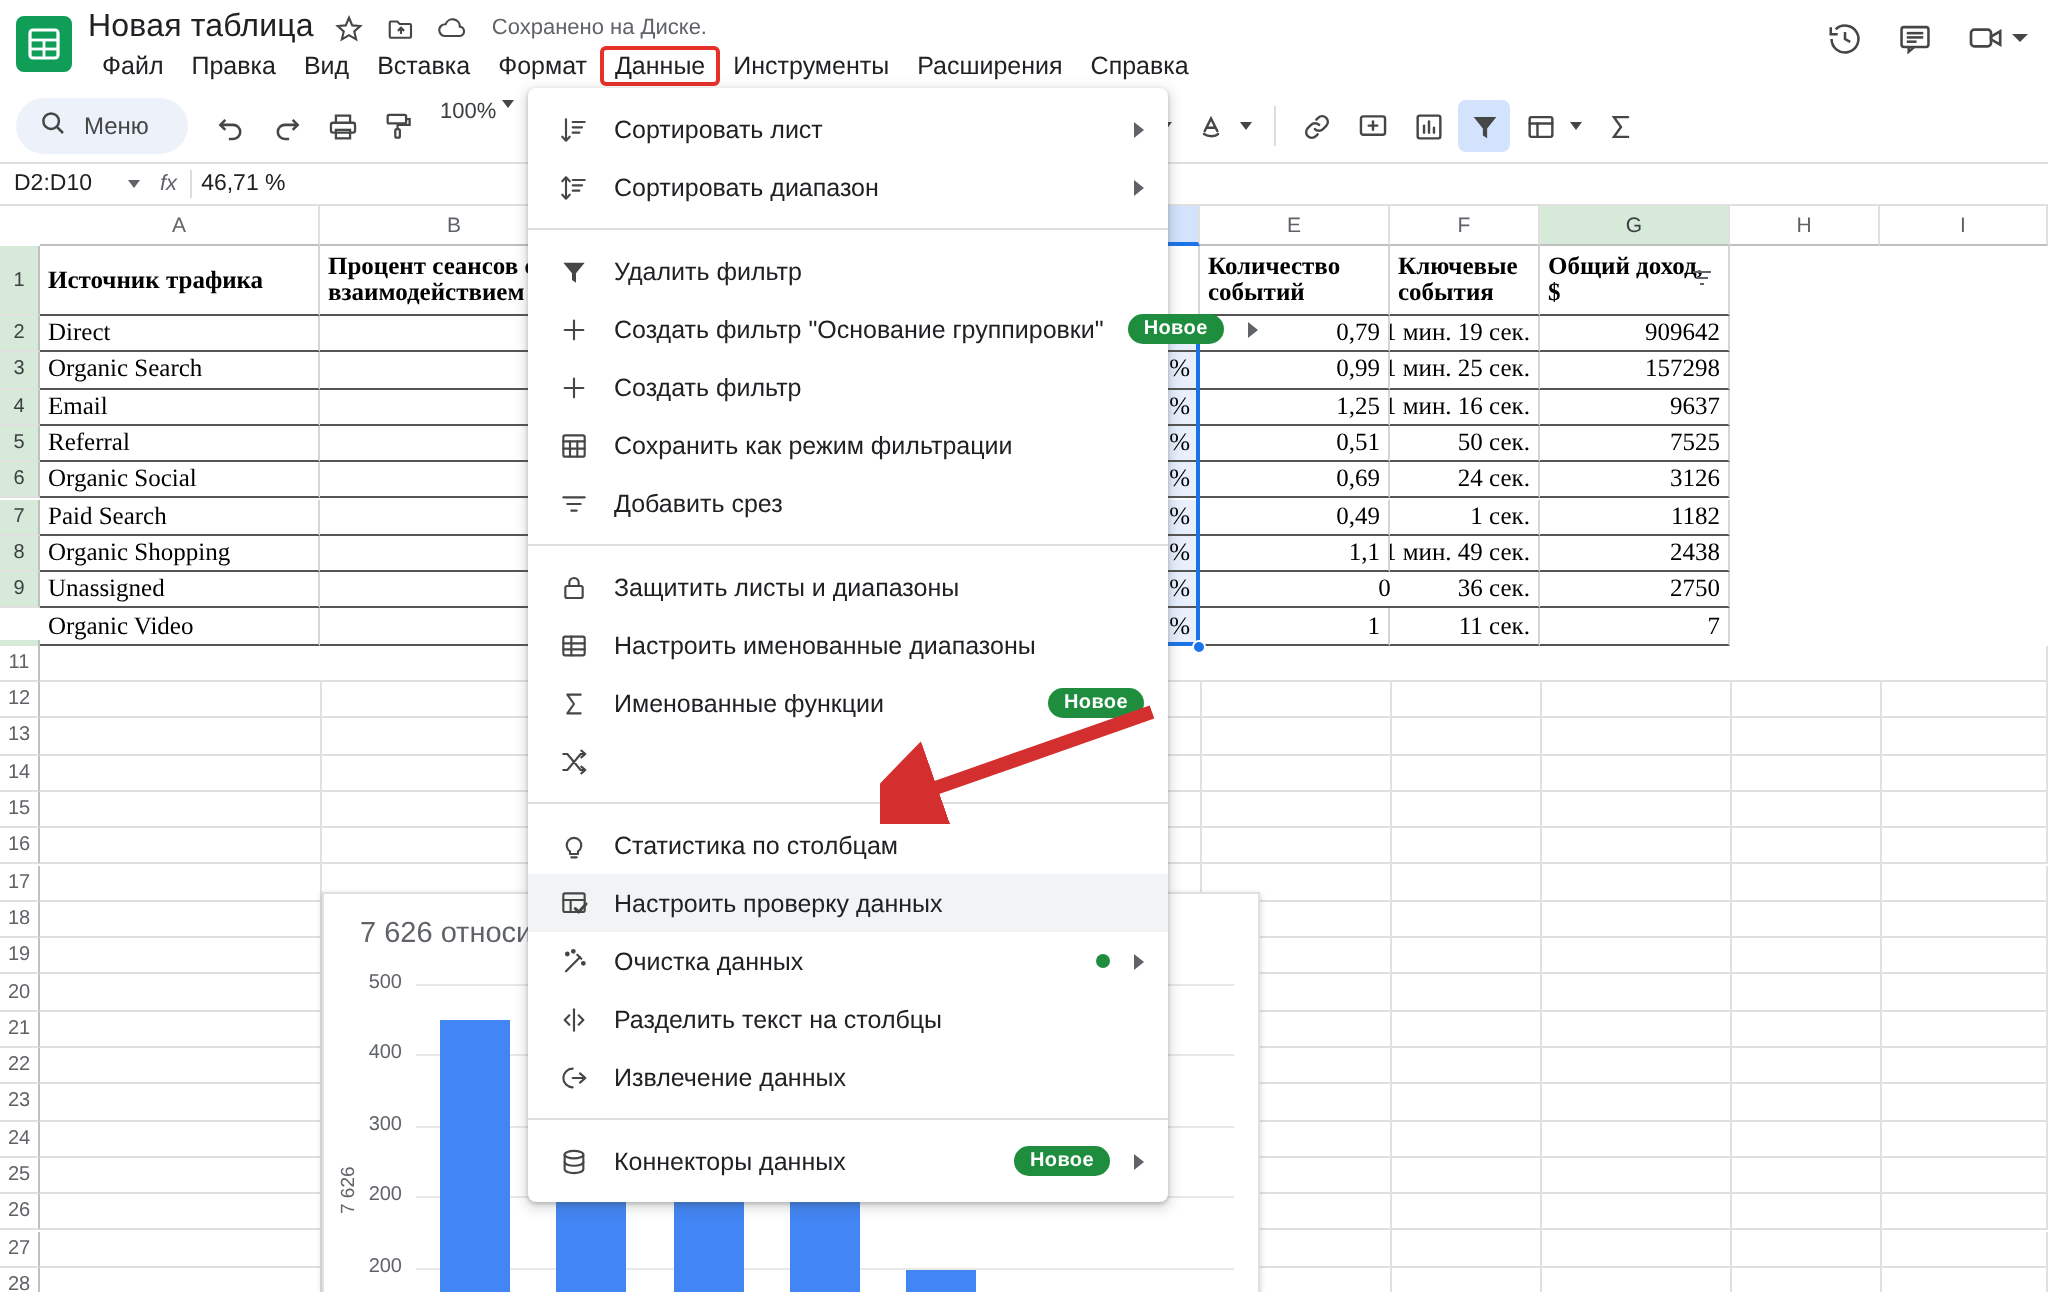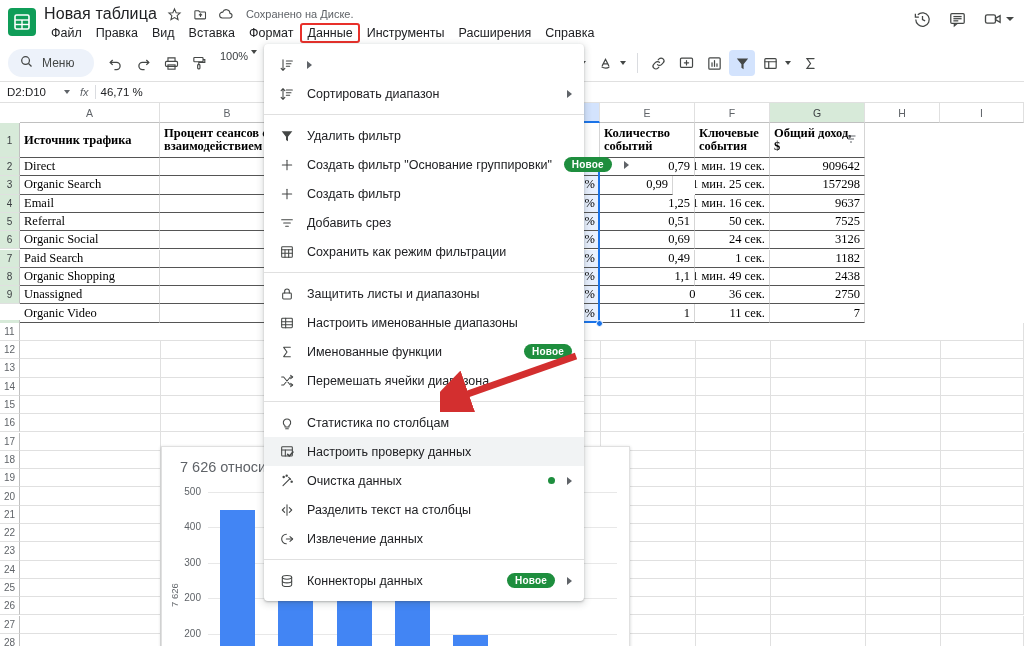--- a/index.html
+++ b/index.html
@@ -429,21 +429,21 @@
       <div class="cell num" style="left: 160px; top: 55px; width: 135px; height: 18.3px;">37</div>
       <div class="cell num" style="left: 295px; top: 55px; width: 135px; height: 18.3px;"></div>
       <div class="cell num sel" style="left: 430px; top: 55px; width: 170px; height: 18.3px;">,71 %</div>
       <div class="cell num" style="left: 600px; top: 55px; width: 95px; height: 18.3px;">0,79</div>
       <div class="cell num" style="left: 695px; top: 55px; width: 75px; height: 18.3px;">1 мин. 19 сек.</div>
       <div class="cell num" style="left: 770px; top: 55px; width: 95px; height: 18.3px;">909642</div>
       <div class="cell" style="left: 20px; top: 73.3px; width: 140px; height: 18.3px;">Organic Search</div>
       <div class="cell num" style="left: 160px; top: 73.3px; width: 135px; height: 18.3px;">7</div>
       <div class="cell num" style="left: 295px; top: 73.3px; width: 135px; height: 18.3px;"></div>
       <div class="cell num sel" style="left: 430px; top: 73.3px; width: 170px; height: 18.3px;">,68 %</div>
-      <div class="cell num" style="left: 600px; top: 73.3px; width: 73px; height: 18.3px;">0,99</div>
+      <div class="cell num" style="left: 600px; top: 73.3px; width: 95px; height: 18.3px;">0,99</div>
       <div class="cell num" style="left: 695px; top: 73.3px; width: 75px; height: 18.3px;">1 мин. 25 сек.</div>
       <div class="cell num" style="left: 770px; top: 73.3px; width: 95px; height: 18.3px;">157298</div>
       <div class="cell" style="left: 20px; top: 91.6px; width: 140px; height: 18.3px;">Email</div>
       <div class="cell num" style="left: 160px; top: 91.6px; width: 135px; height: 18.3px;"></div>
       <div class="cell num" style="left: 295px; top: 91.6px; width: 135px; height: 18.3px;"></div>
       <div class="cell num sel" style="left: 430px; top: 91.6px; width: 170px; height: 18.3px;">,67 %</div>
       <div class="cell num" style="left: 600px; top: 91.6px; width: 95px; height: 18.3px;">1,25</div>
       <div class="cell num" style="left: 695px; top: 91.6px; width: 75px; height: 18.3px;">1 мин. 16 сек.</div>
       <div class="cell num" style="left: 770px; top: 91.6px; width: 95px; height: 18.3px;">9637</div>
       <div class="cell" style="left: 20px; top: 109.9px; width: 140px; height: 18.3px;">Referral</div>
@@ -551,20 +551,21 @@
 <div id="dropdown">
     <div class="mrow">
       <span class="mico">
         <svg width="16" height="16" viewBox="0 0 24 24" fill="none" stroke="currentColor" stroke-width="1.6" stroke-linecap="round" stroke-linejoin="round">
           <path d="M6 4v16M3.2 17 6 20l2.8-3"></path>
           <line x1="11" y1="6" x2="20" y2="6"></line>
           <line x1="11" y1="10" x2="18" y2="10"></line>
           <line x1="11" y1="14" x2="16" y2="14"></line>
         </svg>
       </span>
+      <span class="mtxt">Сортировать лист</span>
       <span class="marrow"></span>
     </div>
     <div class="mrow">
       <span class="mico">
         <svg width="16" height="16" viewBox="0 0 24 24" fill="none" stroke="currentColor" stroke-width="1.6" stroke-linecap="round" stroke-linejoin="round">
           <path d="M6 4v16M3.2 17 6 20l2.8-3M3.2 7 6 4l2.8 3"></path>
           <line x1="11" y1="6" x2="20" y2="6"></line>
           <line x1="11" y1="10" x2="18" y2="10"></line>
           <line x1="11" y1="14" x2="16" y2="14"></line>
         </svg>
@@ -593,43 +594,43 @@
       <span class="marrow"></span>
     </div>
     <div class="mrow">
       <span class="mico">
         <svg width="16" height="16" viewBox="0 0 24 24" fill="none" stroke="currentColor" stroke-width="1.6" stroke-linecap="round" stroke-linejoin="round">
           <line x1="12" y1="5" x2="12" y2="19"></line>
           <line x1="5" y1="12" x2="19" y2="12"></line>
         </svg>
       </span>
       <span class="mtxt">Создать фильтр</span>
-    </div>
-    <div class="mrow">
-      <span class="mico">
-        <svg width="16" height="16" viewBox="0 0 24 24" fill="none" stroke="currentColor" stroke-width="1.6" stroke-linecap="round" stroke-linejoin="round">
-          <line x1="4" y1="7" x2="20" y2="7"></line>
-          <line x1="7" y1="12" x2="17" y2="12"></line>
-          <line x1="10" y1="17" x2="14" y2="17"></line>
-        </svg>
-      </span>
-      <span class="mtxt">Добавить срез</span>
     </div>
     <div class="mrow">
       <span class="mico">
         <svg width="16" height="16" viewBox="0 0 24 24" fill="none" stroke="currentColor" stroke-width="1.6" stroke-linecap="round" stroke-linejoin="round">
           <rect x="4" y="4" width="16" height="16" rx="1.3"></rect>
           <line x1="4" y1="8.5" x2="20" y2="8.5"></line>
           <line x1="9" y1="8.5" x2="9" y2="20"></line>
           <line x1="14.5" y1="8.5" x2="14.5" y2="20"></line>
           <line x1="4" y1="14" x2="20" y2="14"></line>
         </svg>
       </span>
       <span class="mtxt">Сохранить как режим фильтрации</span>
     </div>
+    <div class="mrow">
+      <span class="mico">
+        <svg width="16" height="16" viewBox="0 0 24 24" fill="none" stroke="currentColor" stroke-width="1.6" stroke-linecap="round" stroke-linejoin="round">
+          <line x1="4" y1="7" x2="20" y2="7"></line>
+          <line x1="7" y1="12" x2="17" y2="12"></line>
+          <line x1="10" y1="17" x2="14" y2="17"></line>
+        </svg>
+      </span>
+      <span class="mtxt">Добавить срез</span>
+    </div>
     <div class="msep"></div>
     <div class="mrow">
       <span class="mico">
         <svg width="16" height="16" viewBox="0 0 24 24" fill="none" stroke="currentColor" stroke-width="1.6" stroke-linecap="round" stroke-linejoin="round">
           <rect x="5.5" y="10.5" width="13" height="9" rx="1.4"></rect>
           <path d="M8.5 10.5V8a3.5 3.5 0 0 1 7 0v2.5"></path>
         </svg>
       </span>
       <span class="mtxt">Защитить листы и диапазоны</span>
     </div>
@@ -654,21 +655,20 @@
       <span class="badge">Новое</span>
     </div>
     <div class="mrow">
       <span class="mico">
         <svg width="16" height="16" viewBox="0 0 24 24" fill="none" stroke="currentColor" stroke-width="1.6" stroke-linecap="round" stroke-linejoin="round">
           <path d="M4 6h3l10 12h3M4 18h3l10-12h3"></path>
           <polyline points="17.5,3.5 20.5,6 17.5,8.5"></polyline>
           <polyline points="17.5,15.5 20.5,18 17.5,20.5"></polyline>
         </svg>
       </span>
-      <span class="mtxt">Перемешать ячейки диапазона</span>
     </div>
     <div class="msep"></div>
     <div class="mrow">
       <span class="mico">
         <svg width="16" height="16" viewBox="0 0 24 24" fill="none" stroke="currentColor" stroke-width="1.6" stroke-linecap="round" stroke-linejoin="round">
           <path d="M9 16a5.5 5.5 0 1 1 6 0v2H9z"></path>
           <line x1="10" y1="20.5" x2="14" y2="20.5"></line>
         </svg>
       </span>
       <span class="mtxt">Статистика по столбцам</span>

